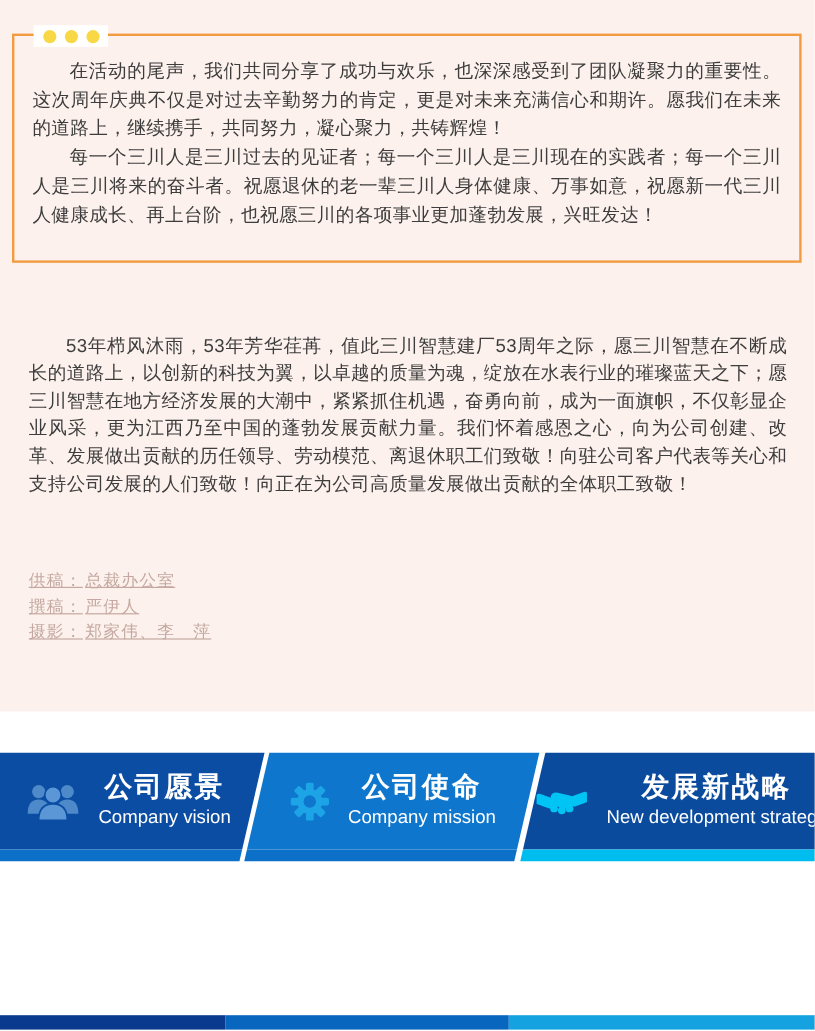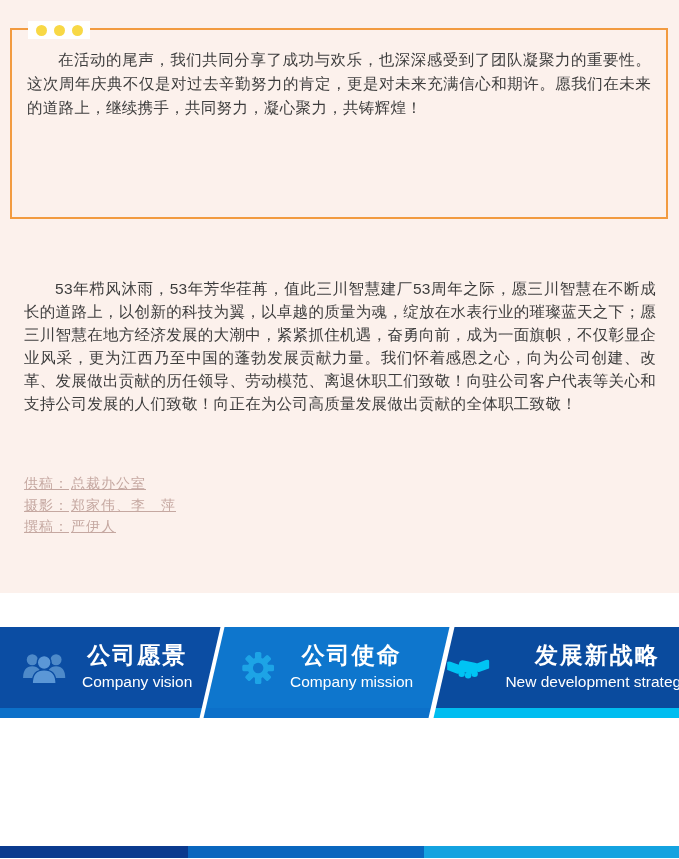--- a/index.html
+++ b/index.html
@@ -74,33 +74,34 @@
 
   <div class="pink-area">
 
     <div class="quote-box">
       <div class="dots">
         <span class="dot"></span>
         <span class="dot"></span>
         <span class="dot"></span>
       </div>
       <p class="box-p">在活动的尾声，我们共同分享了成功与欢乐，也深深感受到了团队凝聚力的重要性。这次周年庆典不仅是对过去辛勤努力的肯定，更是对未来充满信心和期许。愿我们在未来的道路上，继续携手，共同努力，凝心聚力，共铸辉煌！</p>
+      <p class="box-p">每一个三川人是三川过去的见证者；每一个三川人是三川现在的实践者；每一个三川人是三川将来的奋斗者。祝愿退休的老一辈三川人身体健康、万事如意，祝愿新一代三川人健康成长、再上台阶，也祝愿三川的各项事业更加蓬勃发展，兴旺发达！</p>
     </div>
 
     <p class="closing">53年栉风沐雨，53年芳华荏苒，值此三川智慧建厂53周年之际，愿三川智慧在不断成长的道路上，以创新的科技为翼，以卓越的质量为魂，绽放在水表行业的璀璨蓝天之下；愿三川智慧在地方经济发展的大潮中，紧紧抓住机遇，奋勇向前，成为一面旗帜，不仅彰显企业风采，更为江西乃至中国的蓬勃发展贡献力量。我们怀着感恩之心，向为公司创建、改革、发展做出贡献的历任领导、劳动模范、离退休职工们致敬！向驻公司客户代表等关心和支持公司发展的人们致敬！向正在为公司高质量发展做出贡献的全体职工致敬！</p>
 
     <div class="credits">
       <div class="credit-row">
         <span class="cl">供稿：</span><span>总裁办公室</span>
       </div>
       <div class="credit-row">
-        <span class="cl">摄影：</span><span>郑家伟、李　萍</span>
+        <span class="cl">撰稿：</span><span>严伊人</span>
       </div>
       <div class="credit-row">
-        <span class="cl">撰稿：</span><span>严伊人</span>
+        <span class="cl">摄影：</span><span>郑家伟、李　萍</span>
       </div>
     </div>
   </div>
 
   <div class="white-area">
 
     <div class="banner">
 
       <div class="sec sec-1">
         <div class="sec-main">

